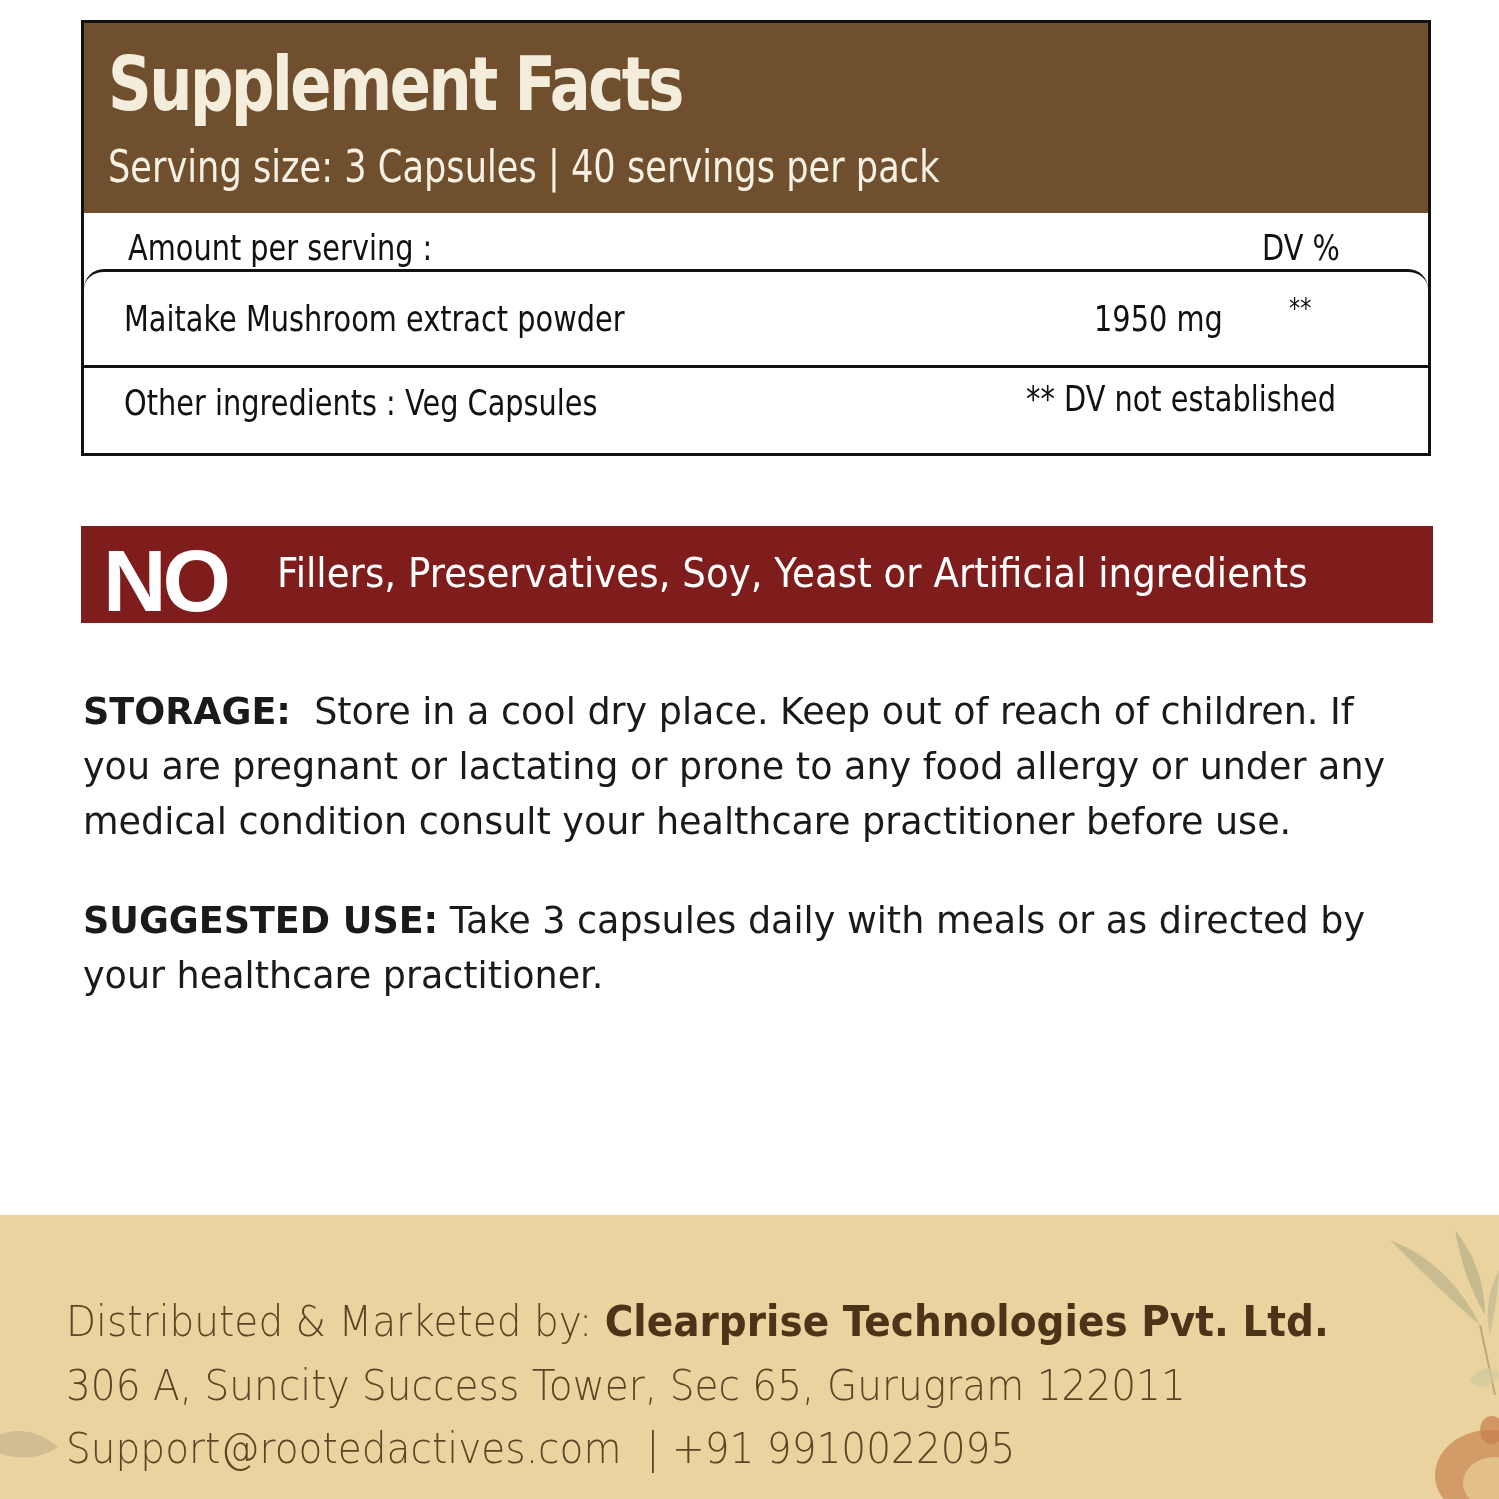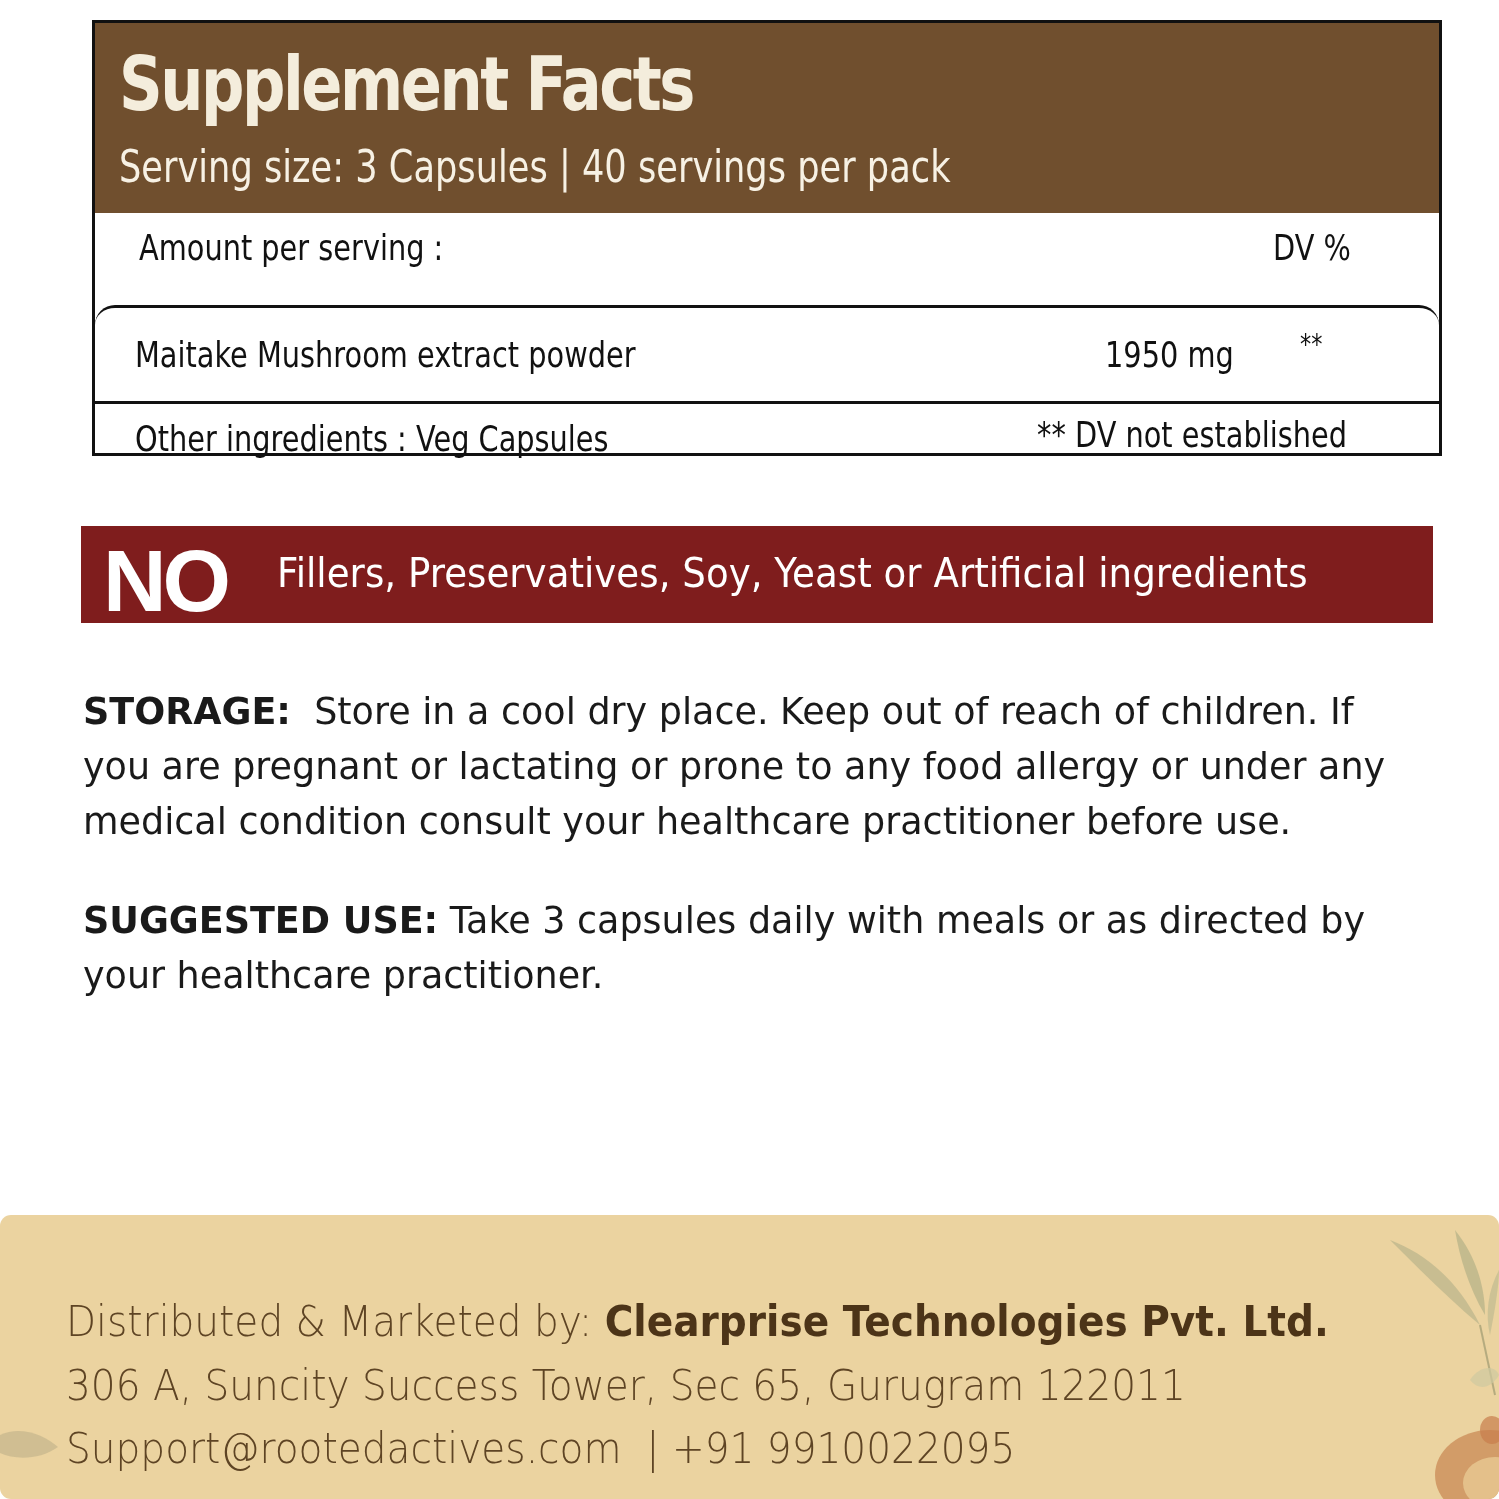--- a/index.html
+++ b/index.html
@@ -1,31 +1,31 @@
 <!DOCTYPE html>
 <html><head>
 <meta charset="utf-8">
 <style>
   html,body{margin:0;padding:0;background:#fff;}
   body{width:1499px;height:1499px;position:relative;overflow:hidden;font-family:"Liberation Sans",sans-serif;color:#1a1a1a;}
-  .facts{position:absolute;left:81px;top:20px;width:1350px;height:436px;border:3px solid #111;box-sizing:border-box;background:#fff;margin-left:11px;}
+  .facts{position:absolute;left:81px;top:20px;width:1350px;height:436px;border:3px solid #111;box-sizing:border-box;background:#fff;}
   .facts-head{background:#704f2e;height:190px;position:relative;}
   .facts-title{position:absolute;left:24px;top:18px;font-family:"DejaVu Sans",sans-serif;font-weight:bold;font-size:74px;color:#f4eddc;letter-spacing:-3px;transform:scaleX(0.82);transform-origin:left top;white-space:nowrap;}
   .facts-serving{position:absolute;left:24px;top:118px;font-family:"DejaVu Sans",sans-serif;font-size:44px;color:#f7f1e4;transform:scaleX(0.80);transform-origin:left top;white-space:nowrap;}
   .row{position:relative;border-top:3px solid #111;box-sizing:border-box;}
-  .row1{height:92px;border-top:none;}
+  .row1{height:56px;border-top:none;}
   .row2{height:96px;border-radius:20px;}
   .row3{height:72px;}
   .cond{font-family:"DejaVu Sans",sans-serif;font-size:36px;color:#111;position:absolute;white-space:nowrap;transform:scaleX(0.80);transform-origin:left top;}
   .no-band{position:absolute;left:81px;top:526px;width:1352px;height:97px;background:#7f1d1d;}
   .no-word{position:absolute;left:22px;top:4px;font-family:"Liberation Sans",sans-serif;font-weight:bold;font-size:88px;color:#fff;letter-spacing:-4px;}
   .no-text{position:absolute;left:196px;top:24px;font-family:"DejaVu Sans",sans-serif;font-size:40px;color:#fff;white-space:nowrap;transform:scaleX(0.93);transform-origin:left top;}
   .para{position:absolute;left:83px;font-family:"DejaVu Sans",sans-serif;font-size:38px;line-height:55px;color:#1a1a1a;width:1360px;transform:scaleX(0.96);transform-origin:left top;}
   .para b{font-weight:bold;}
-  .footer{position:absolute;left:0;top:1215px;width:1499px;height:284px;background:#ebd3a0;overflow:hidden;border-radius:11px;}
+  .footer{position:absolute;left:0;top:1215px;width:1499px;height:284px;background:#ebd3a0;overflow:hidden;}
   .foot-line{position:absolute;left:66px;font-family:"DejaVu Sans",sans-serif;font-size:42px;color:#5e4424;white-space:nowrap;font-weight:300;transform:scaleX(0.93);transform-origin:left top;}
   .foot-line b{font-weight:bold;color:#4c3418;}
   .deco{position:absolute;}
 </style>
 </head>
 <body>
 
 <div class="facts">
   <div class="facts-head">
     <div class="facts-title">Supplement Facts</div>

